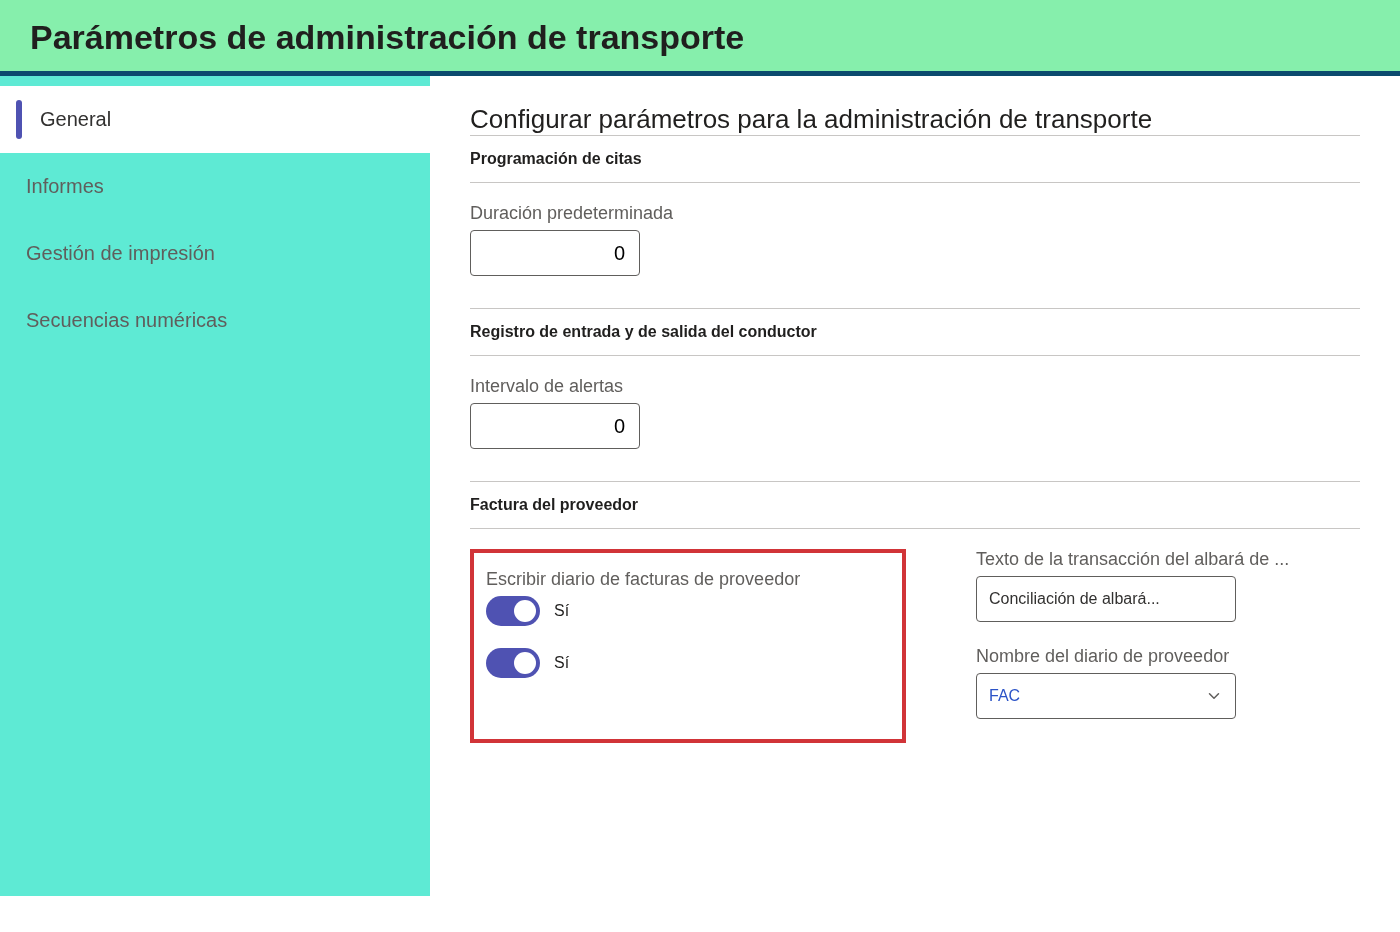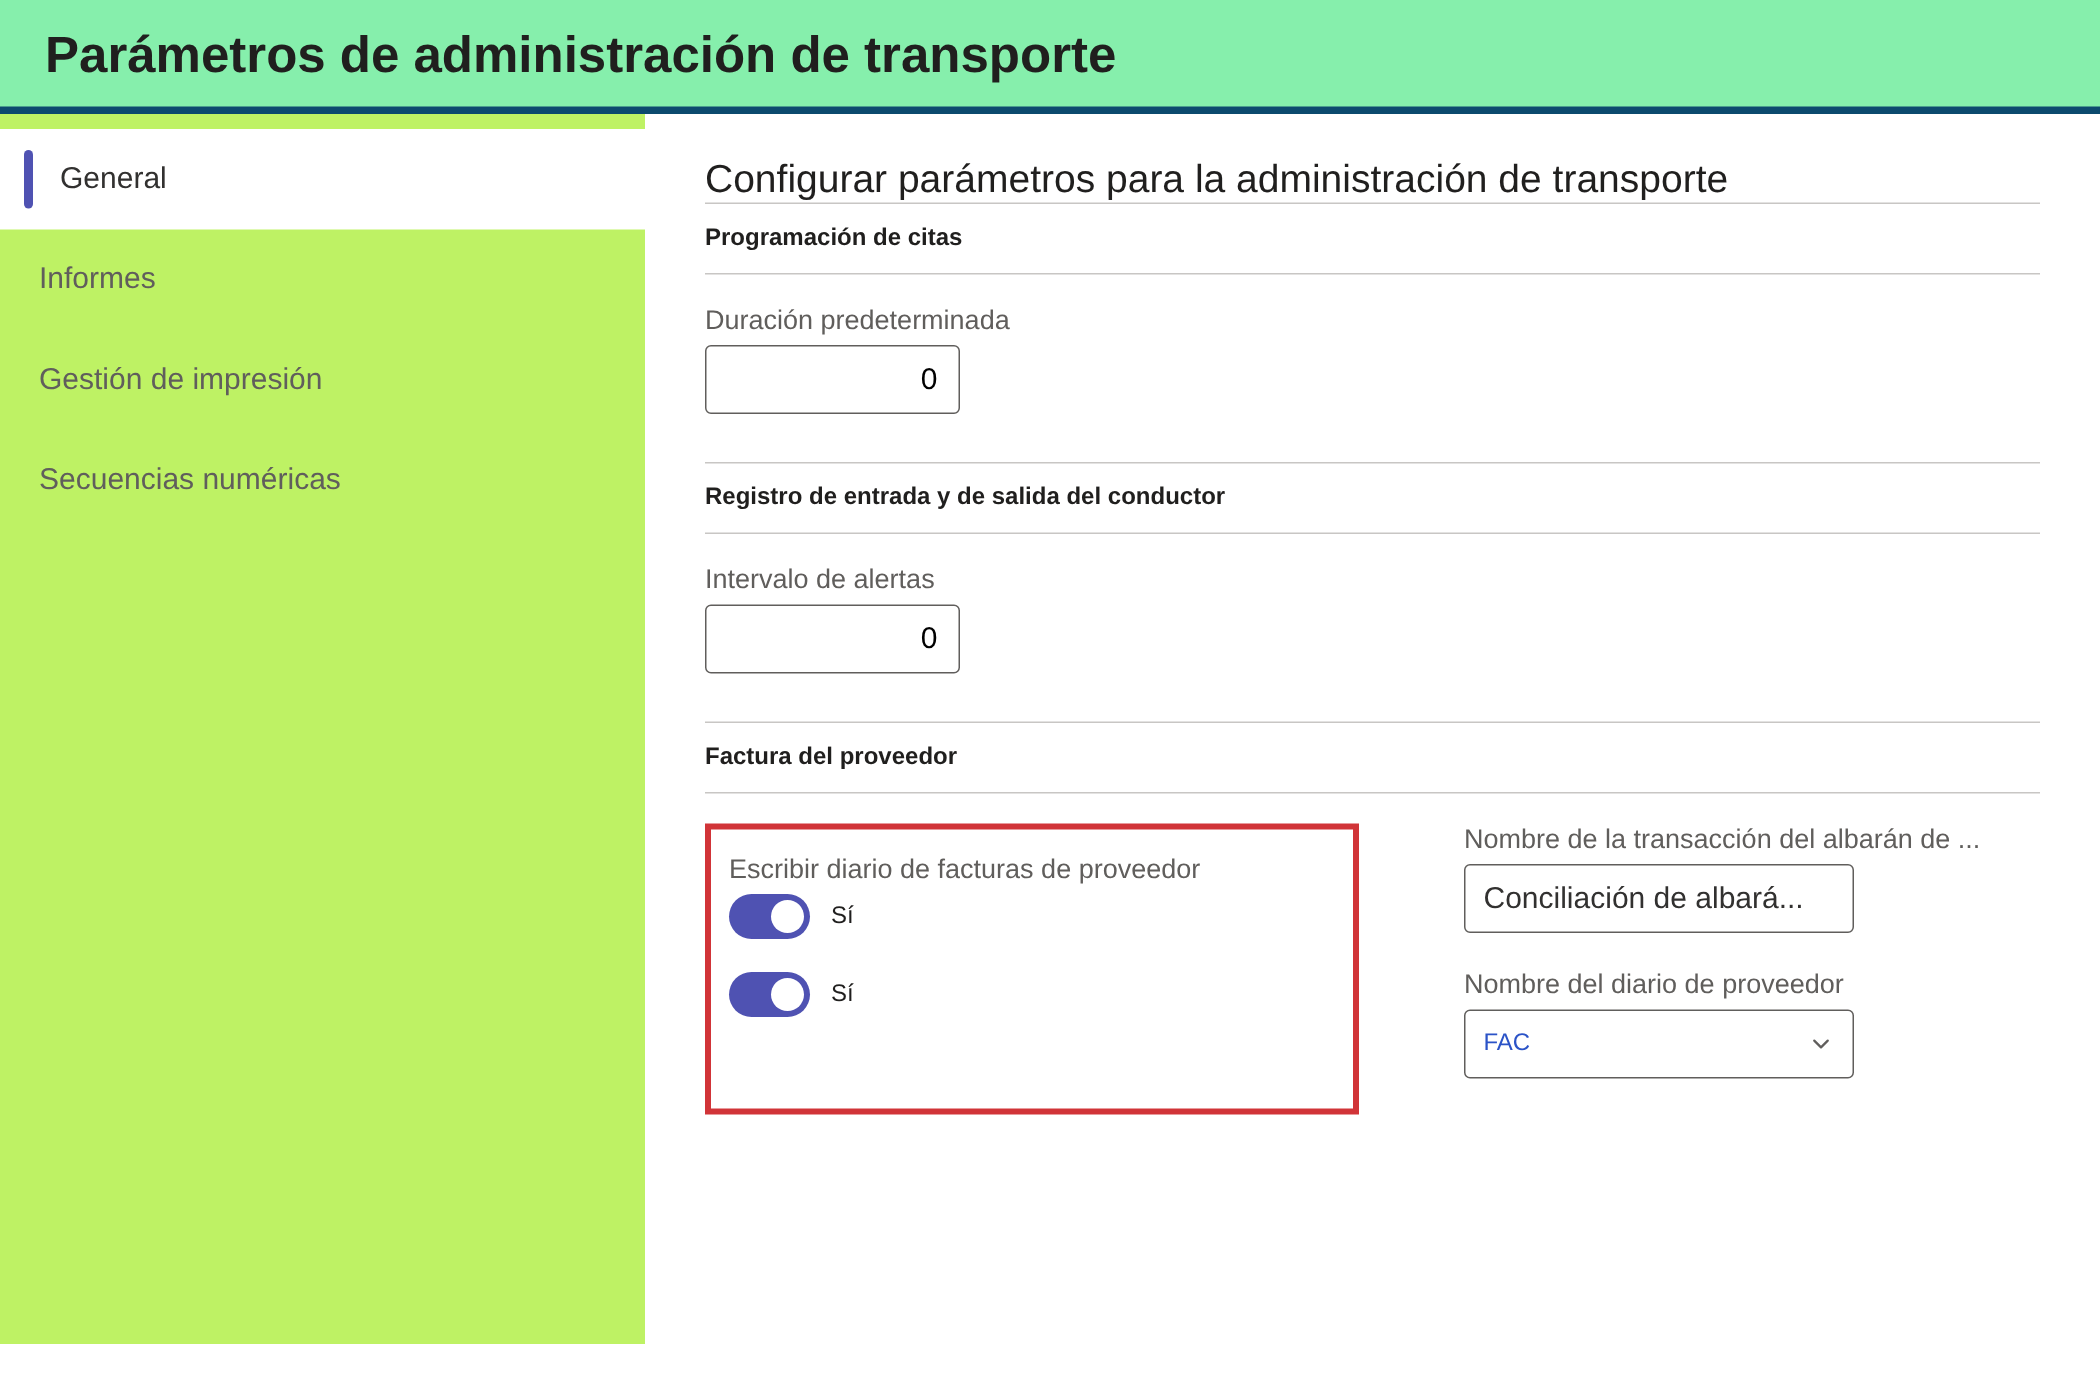--- a/index.html
+++ b/index.html
@@ -18,21 +18,21 @@
     font-size: 34px;
     font-weight: 600;
     color: #201f1e;
   }
   .content {
     display: flex;
     min-height: 820px;
   }
   .sidebar {
     width: 430px;
-    background: #bef264;
+    background: #5eead4;
     padding-top: 10px;
   }
   .nav-item {
     padding: 22px 26px;
     font-size: 20px;
     color: #605e5c;
     cursor: pointer;
     position: relative;
     background: transparent;
   }
@@ -91,21 +91,21 @@
     text-align: right;
     padding: 0 14px;
     margin-bottom: 24px;
     background:#fff;
   }
   .input-text {
     width: 260px;
     height: 46px;
     border: 1px solid #605e5c;
     border-radius: 4px;
-    font-size: 20px;
+    font-size: 16px;
     padding: 0 12px;
     margin-bottom: 24px;
     background:#fff;
     color:#323130;
     white-space: nowrap;
     overflow: hidden;
     text-overflow: ellipsis;
     display:flex;
     align-items:center;
   }
@@ -231,21 +231,21 @@
               </div>
               <span class="toggle-label">Sí</span>
             </div>
           </div>
 
         </div>
 
         <div class="col right-col">
 
           <div class="field-block">
-            <label class="field-label">Nombre de la transacción del albarán de ...</label>
+            <label class="field-label">Texto de la transacción del albará de ...</label>
             <div class="input-text">
               <span>Conciliación de albará...</span>
             </div>
           </div>
 
           <div class="field-block">
             <label class="field-label">Nombre del diario de proveedor</label>
             <div class="dropdown">
               <span class="dropdown-value">FAC</span>
               <span class="chevron">

